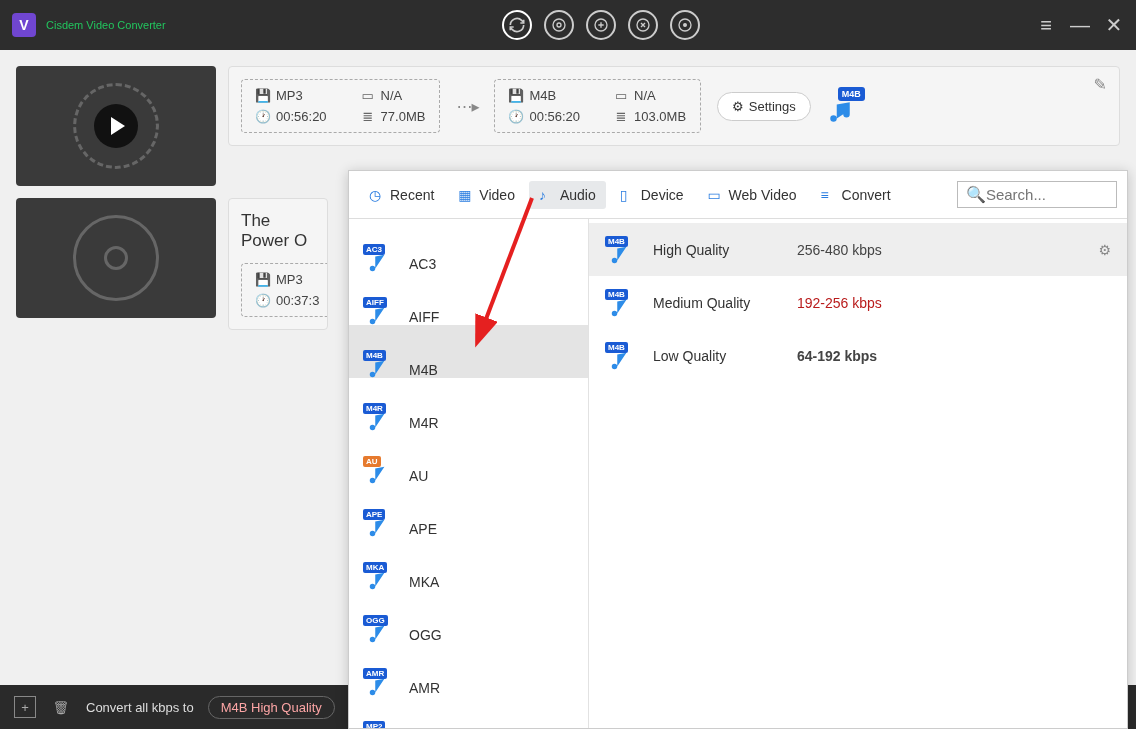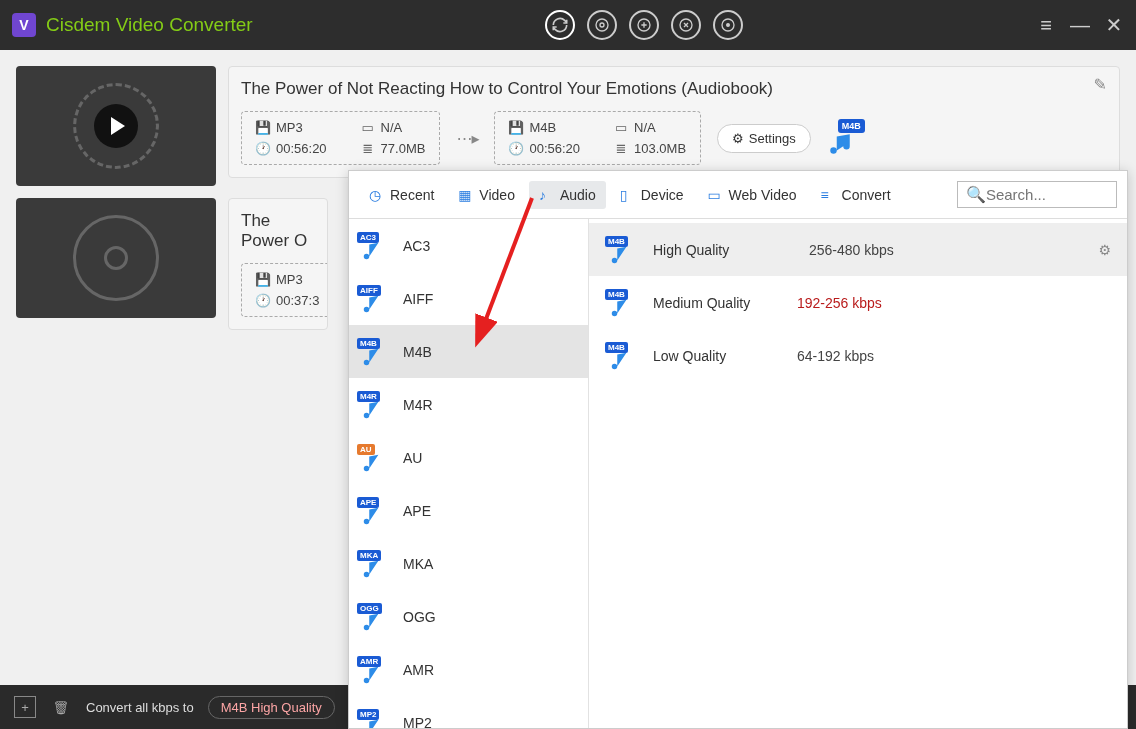--- a/index.html
+++ b/index.html
@@ -2,21 +2,21 @@
 <html><head>
 <meta charset="utf-8">
 <style>
 * { margin: 0; padding: 0; box-sizing: border-box; font-family: -apple-system, BlinkMacSystemFont, "Segoe UI", Arial, sans-serif; }
 body { width: 1136px; height: 729px; background: #f0f0f0; overflow: hidden; position: relative; }
 
 
 .titlebar { height: 50px; background: #2d2d2d; display: flex; align-items: center; justify-content: space-between; padding: 0 12px; }
 .titlebar-left { display: flex; align-items: center; gap: 10px; }
 .app-logo { width: 24px; height: 24px; background: #7046d1; border-radius: 4px; display: flex; align-items: center; justify-content: center; color: #fff; font-weight: bold; font-size: 14px; }
-.app-title { color: #84cc16; font-size: 19px; }
+.app-title { color: #22c55e; font-size: 11px; }
 .titlebar-center { display: flex; gap: 12px; }
 .titlebar-icon { width: 30px; height: 30px; border: 2px solid #ccc; border-radius: 50%; display: flex; align-items: center; justify-content: center; color: #ccc; cursor: pointer; }
 .titlebar-icon.active { border-color: #fff; }
 .titlebar-right { display: flex; gap: 14px; align-items: center; }
 .win-btn { color: #ccc; font-size: 20px; cursor: pointer; width: 20px; text-align: center; }
 
 
 .content { display: flex; flex-direction: column; gap: 12px; padding: 16px; }
 .task-row { display: flex; gap: 12px; align-items: flex-start; }
 .thumb { width: 200px; height: 120px; background: #3a3a3a; border-radius: 4px; display: flex; align-items: center; justify-content: center; position: relative; }
@@ -51,21 +51,21 @@
 .popup { position: absolute; top: 170px; left: 348px; width: 780px; height: 559px; background: #fff; border: 1px solid #ccc; box-shadow: 0 2px 12px rgba(0,0,0,0.2); display: flex; flex-direction: column; }
 .popup-tabs { height: 48px; border-bottom: 1px solid #ddd; display: flex; align-items: center; padding: 0 10px; gap: 4px; }
 .tab { display: flex; align-items: center; gap: 5px; padding: 6px 10px; font-size: 14px; color: #333; cursor: pointer; border-radius: 3px; }
 .tab.active { background: #e7e9eb; }
 .tab-icon { width: 16px; height: 16px; display: inline-block; }
 .search-wrap { margin-left: auto; display: flex; align-items: center; border: 1px solid #bbb; padding: 3px 8px; width: 160px; }
 .search-wrap input { border: none; outline: none; font-size: 15px; width: 120px; }
 
 .popup-body { flex: 1; display: flex; overflow: hidden; }
 .fmt-list { width: 240px; border-right: 1px solid #e2e2e2; overflow-y: auto; }
-.fmt-item { height: 53px; display: flex; align-items: center; gap: 12px; padding: 0 8px; font-size: 14px; color: #333; cursor: pointer; }
+.fmt-item { height: 53px; display: flex; align-items: flex-end; gap: 12px; padding: 0 14px; font-size: 14px; color: #333; cursor: pointer; }
 .fmt-item.selected { background: #e4e4e4; }
 .fmt-chip { width: 34px; height: 28px; position: relative; }
 .fmt-chip .lbl { position: absolute; top: 0; left: 0; font-size: 8px; font-weight: bold; color: #fff; padding: 1px 3px; border-radius: 2px; }
 .fmt-chip .note-svg { position: absolute; bottom: -2px; left: 4px; }
 .lbl.blue { background: #1a5bd4; }
 .lbl.orange { background: #e67a2e; }
 
 .qual-list { flex: 1; padding: 4px 0; }
 .qual-item { height: 53px; display: flex; align-items: center; gap: 14px; padding: 0 16px; font-size: 14px; color: #333; cursor: pointer; }
 .qual-item.selected { background: #eee; }
@@ -130,21 +130,20 @@
 <div class="content">
 
   <div class="task-row">
     <div class="thumb">
       <div class="thumb-ring"></div>
       <div class="play-btn">
           <div class="play-tri"></div>
         </div>
     </div>
     <div class="task-card">
-      <div class="task-title">The Power of Not Reacting  How to Control Your Emotions (Audiobook)</div>
       <span class="edit-icon">✎</span>
       <div class="io-row">
         <div class="io-box">
           <div class="io-cell">
               <span class="mini-icon">💾</span>
               <span>MP3</span>
             </div>
           <div class="io-cell">
               <span class="mini-icon">▭</span>
               <span>N/A</span>
@@ -348,42 +347,42 @@
       </div>
     <div class="qual-list" id="qual-list">
         <div class="qual-item selected">
           <div class="fmt-chip">
             <span class="lbl blue">M4B</span>
             <svg class="note-svg" width="22" height="22" viewBox="0 0 24 24" fill="#2d8ce8">
               <path d="M9 18a3 3 0 1 1-6 0 3 3 0 0 1 6 0zM9 18V5l10-2"></path>
             </svg>
           </div>
           <span style="width:130px;">High Quality</span>
-          <span style="color:#444;margin-left:12px;">256-480 kbps</span>
+          <span style="color:#444;">256-480 kbps</span>
           <span class="qual-gear">⚙</span>
         </div>
         <div class="qual-item">
           <div class="fmt-chip">
             <span class="lbl blue">M4B</span>
             <svg class="note-svg" width="22" height="22" viewBox="0 0 24 24" fill="#2d8ce8">
               <path d="M9 18a3 3 0 1 1-6 0 3 3 0 0 1 6 0zM9 18V5l10-2"></path>
             </svg>
           </div>
           <span style="width:130px;">Medium Quality</span>
           <span style="color:#b91c1c;">192-256 kbps</span>
         </div>
         <div class="qual-item">
           <div class="fmt-chip">
             <span class="lbl blue">M4B</span>
             <svg class="note-svg" width="22" height="22" viewBox="0 0 24 24" fill="#2d8ce8">
               <path d="M9 18a3 3 0 1 1-6 0 3 3 0 0 1 6 0zM9 18V5l10-2"></path>
             </svg>
           </div>
           <span style="width:130px;">Low Quality</span>
-          <span style="color:#444;">64-192 kbps</span>
+          <span style="color:#444;font-weight:bold;">64-192 kbps</span>
         </div>
       </div>
   </div>
 </div>
 
 <svg class="red-arrow" width="80" height="170">
   <defs>
       <marker id="ah" markerWidth="10" markerHeight="10" refX="6" refY="3" orient="auto">
         <path d="M0,0 L8,3 L0,6 Z" fill="#e52020"></path>
       </marker>

